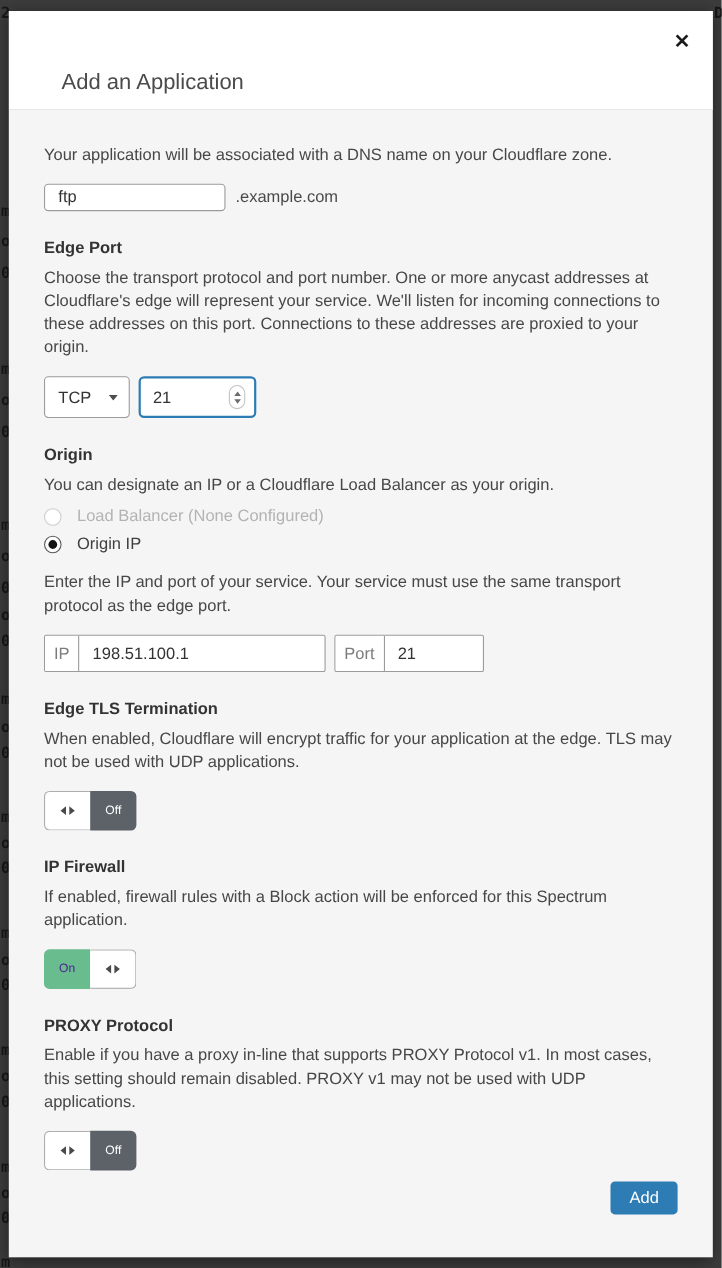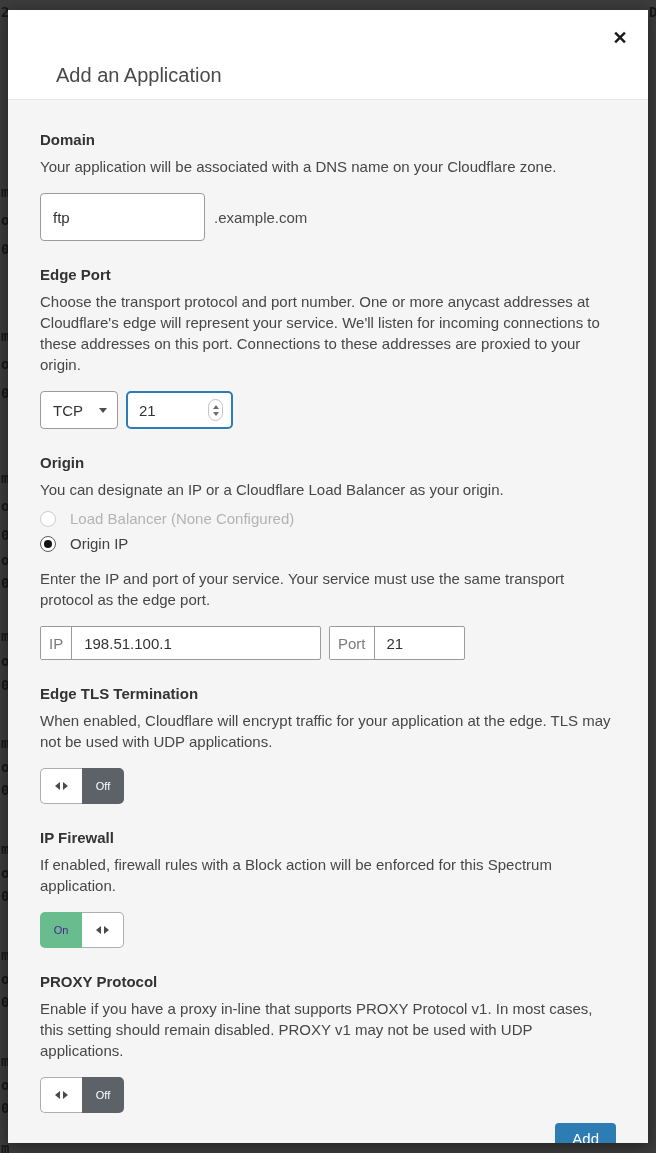--- a/index.html
+++ b/index.html
@@ -42,21 +42,21 @@
   .modal-body{padding:30px 32px 0 32px;box-sizing:border-box;}
 
   
   .sec{margin:0 0 24px 0;}
   .sec-label{margin:0 0 6px 0;font-size:15px;font-weight:700;color:#333;line-height:20px;}
   .sec-desc{margin:0 0 16px 0;font-size:15px;color:#474747;line-height:21px;max-width:584px;}
   .row{display:flex;align-items:center;}
 
   
   .txt{
-    box-sizing:border-box;height:48px;background:#fff;border:1px solid #9b9b9b;
+    box-sizing:border-box;height:25px;background:#fff;border:1px solid #9b9b9b;
     border-radius:4px;font-size:15px;color:#333;padding:0 12px;
     font-family:inherit;outline:none;
   }
   .domain-input{width:165px;}
   .suffix{margin-left:9px;font-size:15px;color:#4a4a4a;}
 
   
   .select{
     box-sizing:border-box;width:78px;height:38px;background:#fff;
     border:1px solid #9b9b9b;border-radius:4px;display:flex;align-items:center;
@@ -100,21 +100,21 @@
     background:#fff;border:1px solid #9b9b9b;border-radius:2px;overflow:hidden;
   }
   .group .prefix{
     display:flex;align-items:center;padding:0 8px;color:#7c7c7c;font-size:15px;
     border-right:1px solid #9b9b9b;background:#fff;
   }
   .group-input{
     border:none;outline:none;font-size:15px;color:#333;padding:0 12px;
     font-family:inherit;background:transparent;min-width:0;
   }
-  .ip-group{width:281px;margin-right:8px;}
+  .ip-group{width:256px;margin-right:8px;}
   .ip-group .group-input{flex:1;}
   .port-group{width:136px;}
   .port-group .group-input{flex:1;}
 
   
   .toggle{display:inline-flex;height:36px;border-radius:5px;cursor:pointer;}
   .tseg{
     box-sizing:border-box;width:42px;display:flex;align-items:center;justify-content:center;
     font-size:11px;
   }
@@ -177,21 +177,20 @@
   <div class="modal-header">
     <h1 class="modal-title">Add an Application</h1>
     <button class="close-btn">
       <span>✕</span>
     </button>
   </div>
 
   <div class="modal-body">
 
     <section class="sec">
-      <h2 class="sec-label">Domain</h2>
       <p class="sec-desc">Your application will be associated with a DNS name on your Cloudflare zone.</p>
       <div class="row">
         <input class="txt domain-input" value="ftp" style="">
         <span class="suffix">.example.com</span>
       </div>
     </section>
 
     <section class="sec">
       <h2 class="sec-label">Edge Port</h2>
       <p class="sec-desc">Choose the transport protocol and port number. One or more anycast addresses at Cloudflare's edge will represent your service. We'll listen for incoming connections to these addresses on this port. Connections to these addresses are proxied to your origin.</p>

